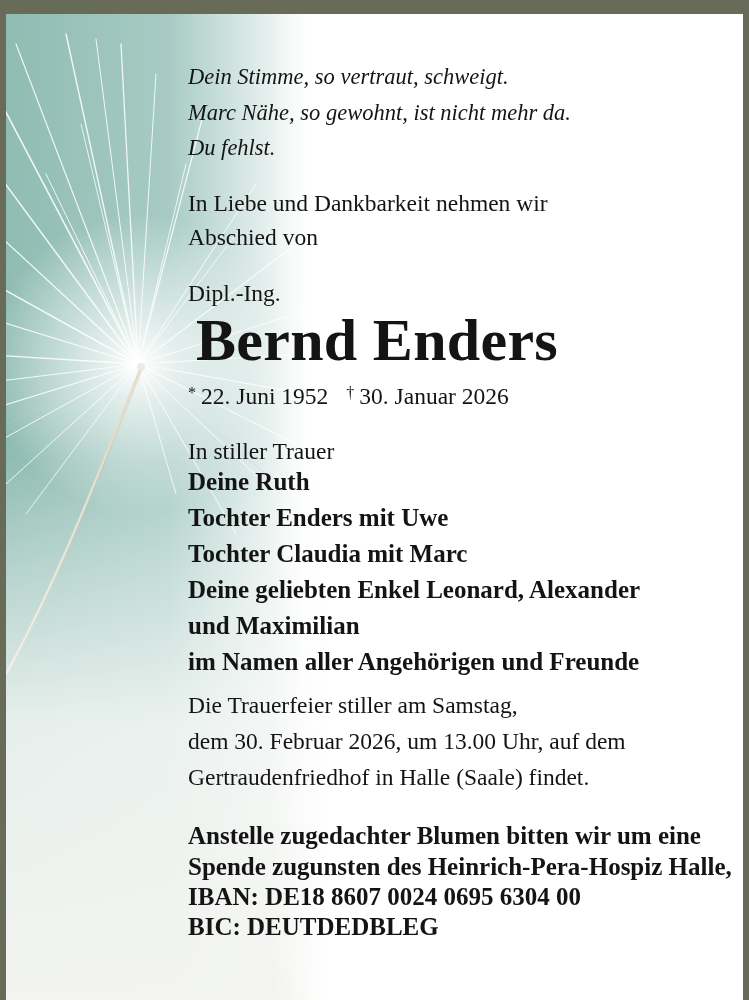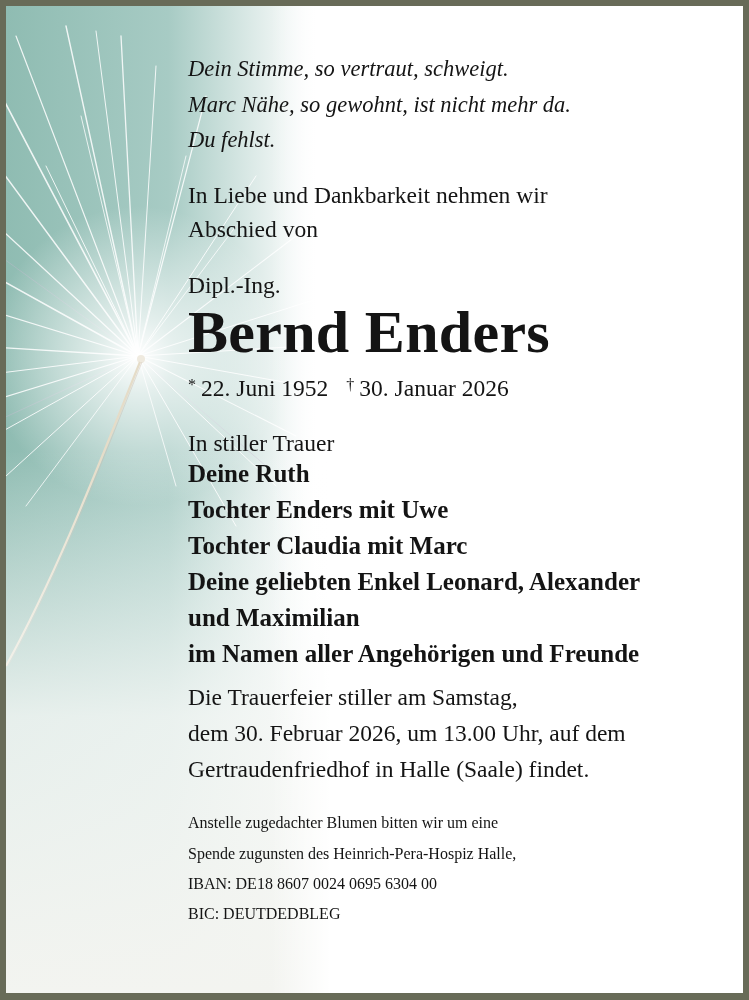--- a/index.html
+++ b/index.html
@@ -6,21 +6,21 @@
     body {
       width: 749px; height: 1000px;
       background: #686b58;
       position: relative;
       overflow: hidden;
       font-family: "Liberation Serif", "DejaVu Serif", serif;
       color: #141414;
     }
     .card {
       position: absolute;
-      left: 6px; top: 6px;
+      left: 6px; top: 14px;
       width: 737px; height: 987px;
       background: #737373;
       overflow: hidden;
     }
     .photo {
       position: absolute; left: 0; top: 0;
       width: 737px; height: 987px;
       pointer-events: none;
     }
     .text {
@@ -28,23 +28,23 @@
       left: 182px; top: 0;
       width: 555px;
     }
     .line {
       position: absolute;
       left: 0;
       white-space: nowrap;
     }
     .poem { font-style: italic; font-size: 22.5px; }
     .reg { font-size: 23.5px; }
-    .name { font-size: 60px; font-weight: bold; letter-spacing: 0.3px; }
+    .name { font-size: 60px; font-weight: bold; letter-spacing: 0.3px; margin-left: 8px; }
     .bold { font-size: 25px; font-weight: bold; }
-    .small { font-size: 16px; }
+    .small { font-size: 25px; font-weight: bold; }
     .sym { font-size: 16px; vertical-align: 6px; margin-right: 5px; }
     .gap { display: inline-block; width: 18px; }
   </style>
 </head>
 <body>
 
 <div class="card">
 
   <svg class="photo" viewBox="0 0 737 987" xmlns="http://www.w3.org/2000/svg">
     <defs>

